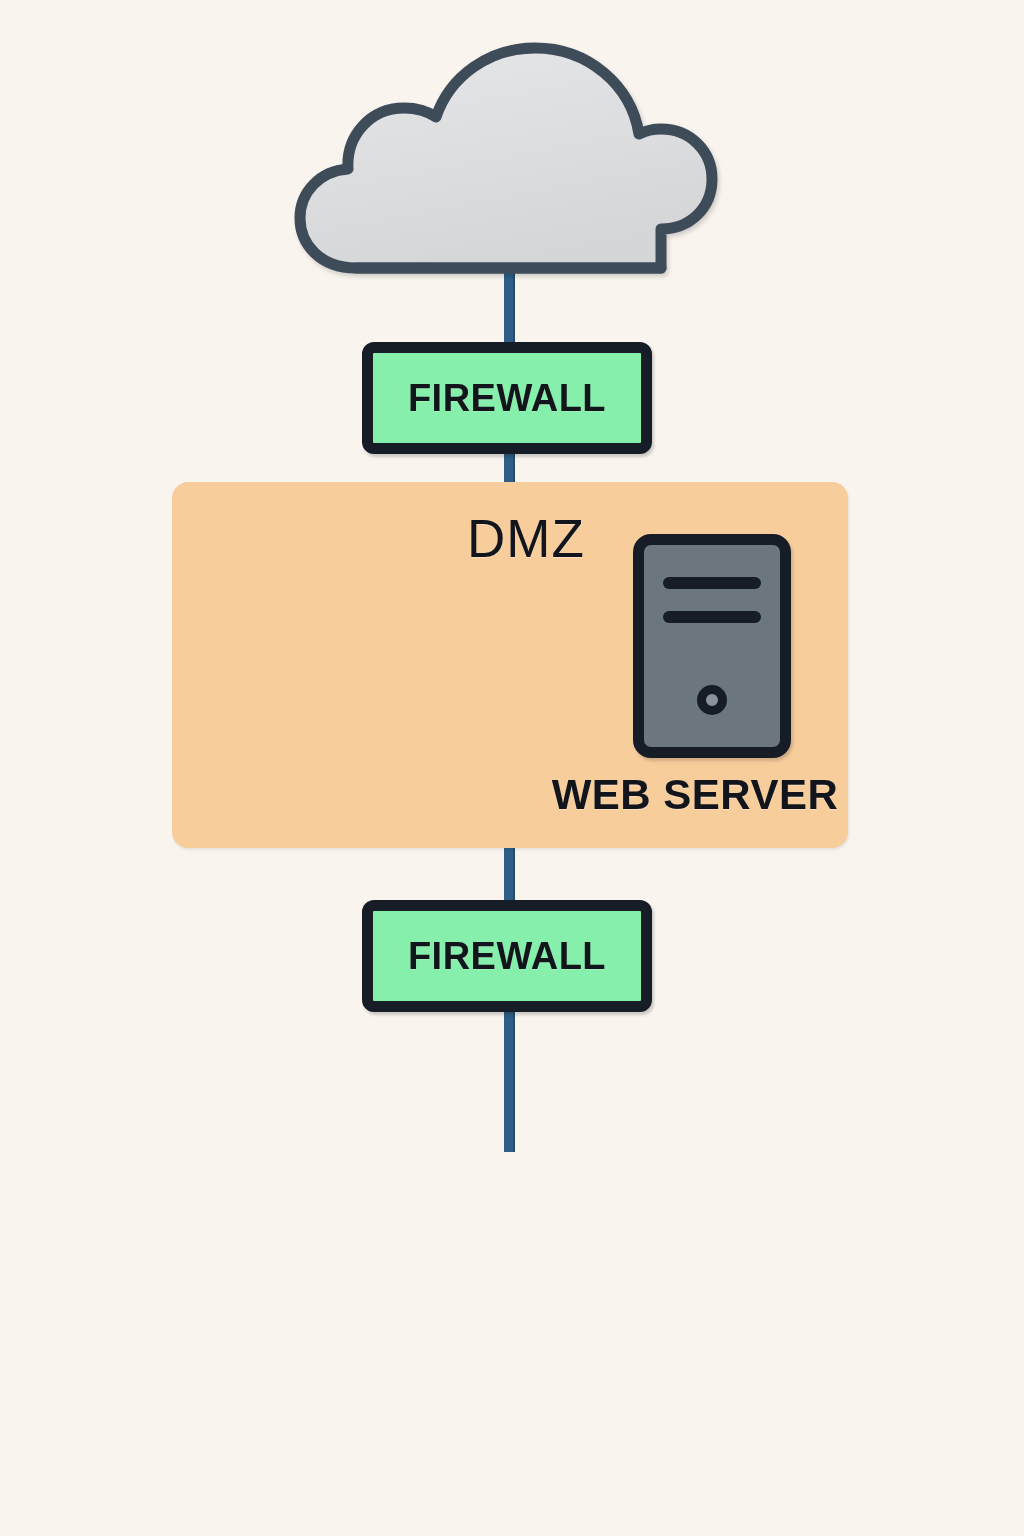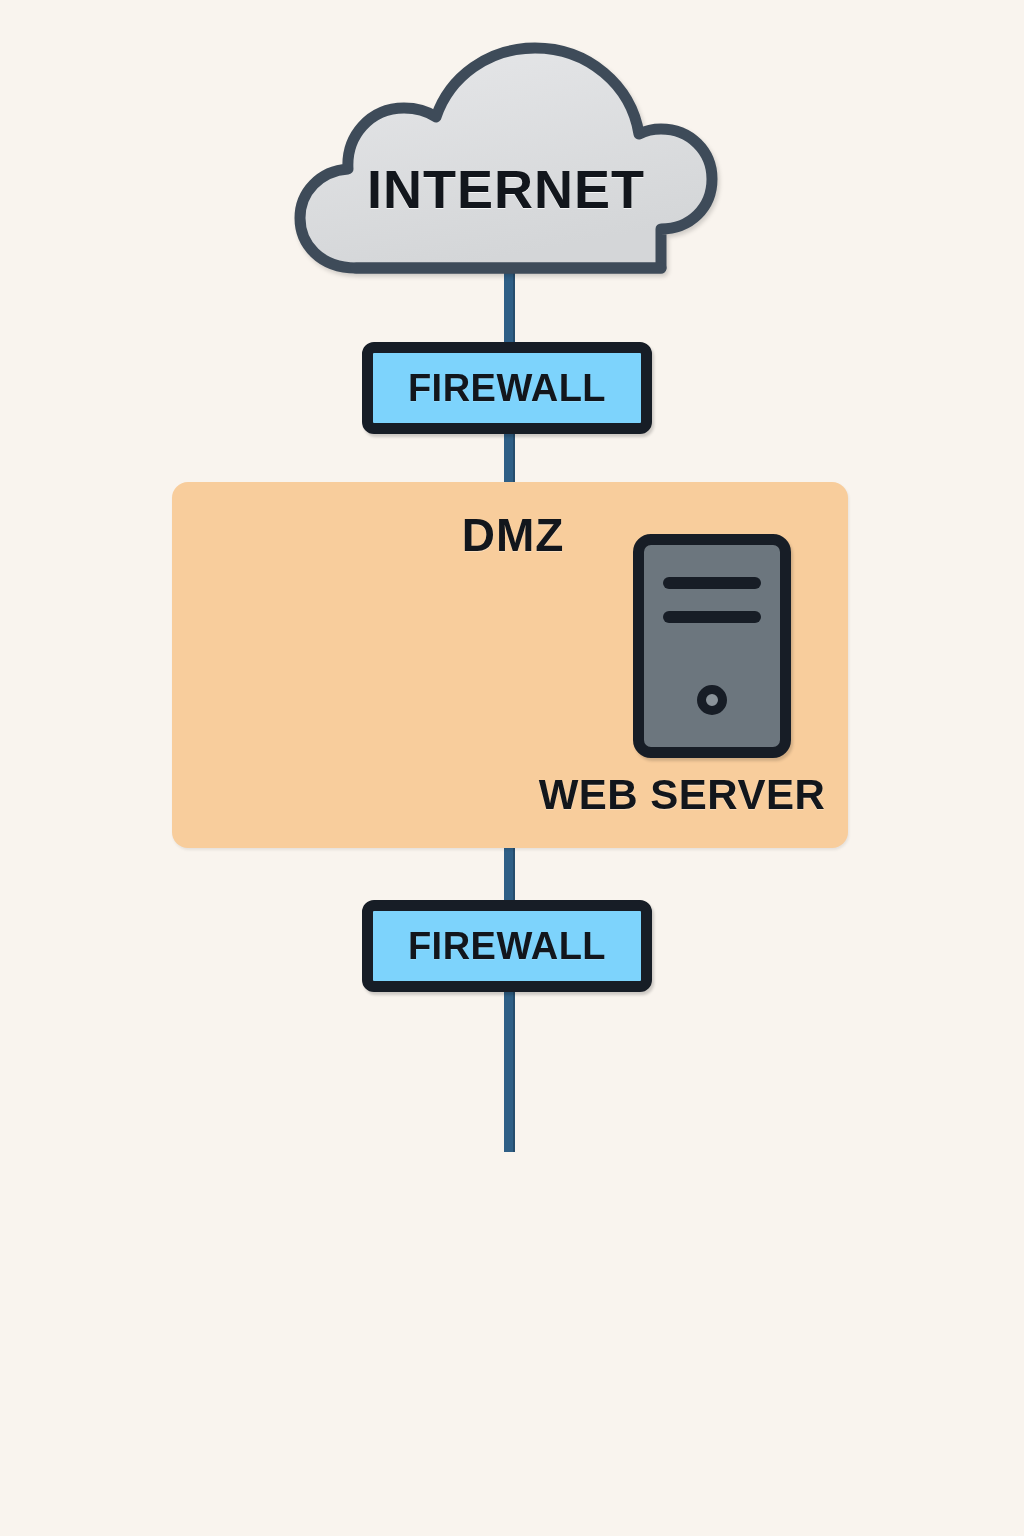--- a/index.html
+++ b/index.html
@@ -52,22 +52,22 @@
     letter-spacing: 1px;
     color: #12161c;
     text-shadow: 0 1px 0 rgba(255,255,255,0.75);
   }
 
   
   .firewall-box {
     position: absolute;
     left: 362px;
     width: 290px;
-    height: 92px;
-    background: #7dd3fc;
+    height: 112px;
+    background: #86efac;
     border: 11px solid #171d26;
     border-radius: 12px;
     box-sizing: border-box;
     display: flex;
     align-items: center;
     justify-content: center;
     box-shadow: 2px 3px 3px rgba(0,0,0,0.18);
   }
   #firewall-top    { top: 342px; }
   #firewall-bottom { top: 900px; }
@@ -85,26 +85,26 @@
     left: 172px;
     top: 482px;
     width: 676px;
     height: 366px;
     background: #f8cd9c;
     border-radius: 16px;
     box-shadow: 1px 2px 3px rgba(0,0,0,0.08);
   }
   #dmz-label {
     position: absolute;
-    left: 387px;
+    left: 400px;
     top: 508px;
     width: 252px;
     text-align: center;
-    font-size: 46px;
-    font-weight: bold;
+    font-size: 53px;
+    font-weight: normal;
     letter-spacing: 1px;
     color: #12161c;
     text-shadow: 0 1px 0 rgba(255,255,255,0.35);
   }
 
   
   #web-server-icon {
     position: absolute;
     left: 633px;
     top: 534px;
@@ -132,21 +132,21 @@
     top: 140px;
     width: 30px;
     height: 30px;
     border: 9px solid #171d26;
     border-radius: 50%;
     box-sizing: border-box;
     background: #8a939a;
   }
   #web-server-label {
     position: absolute;
-    left: 524px;
+    left: 537px;
     top: 771px;
     width: 316px;
     text-align: center;
     font-size: 42px;
     font-weight: bold;
     letter-spacing: 0.5px;
     color: #12161c;
     text-shadow: 0 1px 0 rgba(255,255,255,0.35);
   }
 
@@ -217,21 +217,20 @@
                C 158 38 197 10 243 10
                C 296 10 339 47 347 96
                C 353 93 361 91 369 91
                C 398 91 420 113 420 141
                C 420 170 398 191 369 191
                L 369 230
                Z" fill="url(#cloudGrad)" stroke="#3e4b59" stroke-width="11" stroke-linejoin="round"></path>
       <path d="M 64 230 L 369 230" fill="none" stroke="#3e4b59" stroke-width="11" stroke-linecap="round"></path>
     </svg>
   </div>
-  <div class="cloud-label">INTERNET</div>
 
   <div class="firewall-box" id="firewall-top">
     <span class="firewall-label">FIREWALL</span>
   </div>
 
   <div class="firewall-box" id="firewall-bottom">
     <span class="firewall-label">FIREWALL</span>
   </div>
 
 

